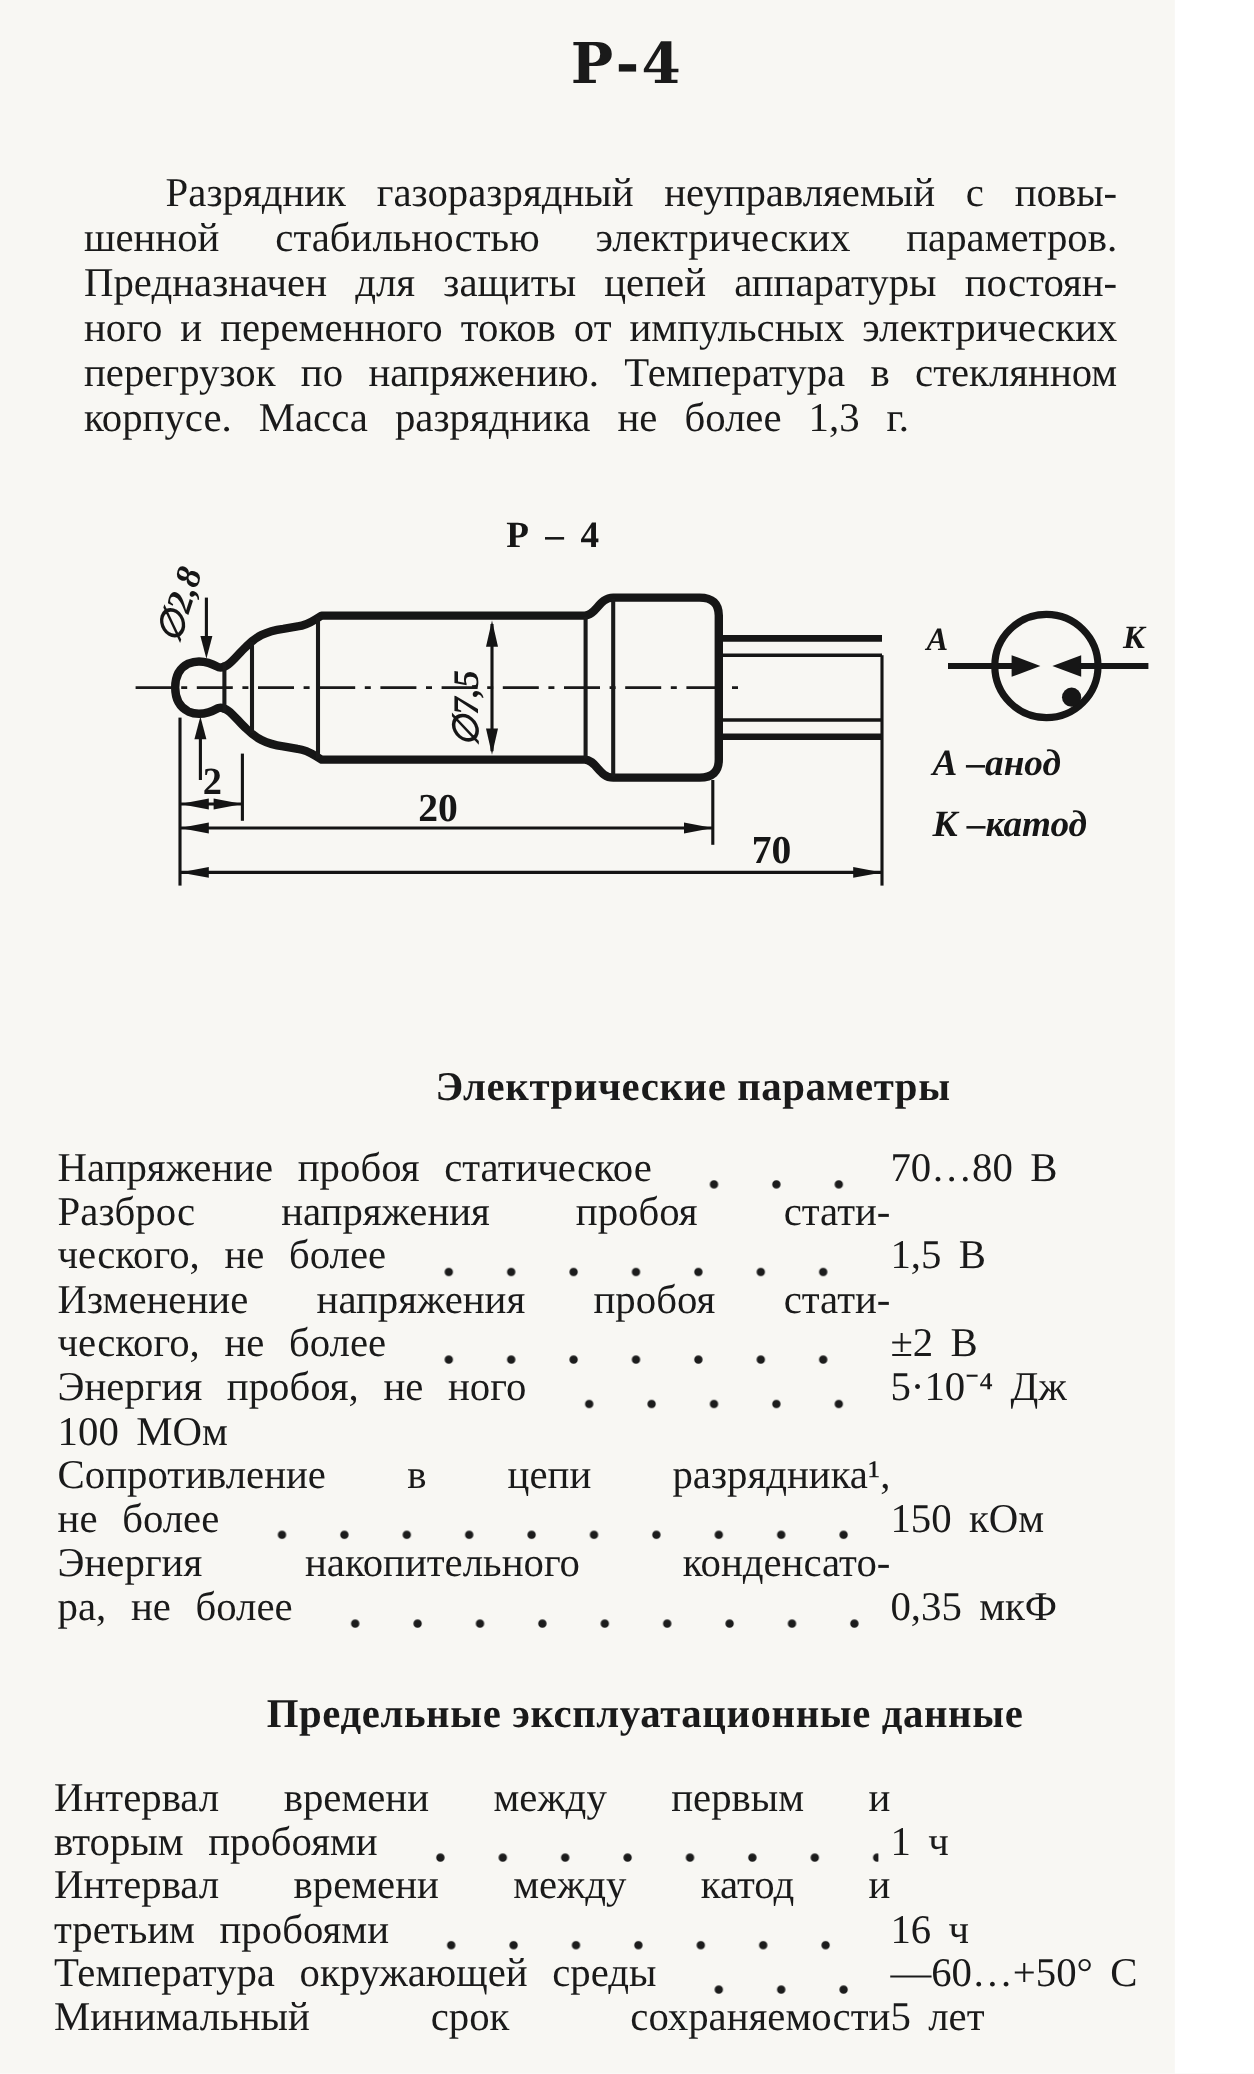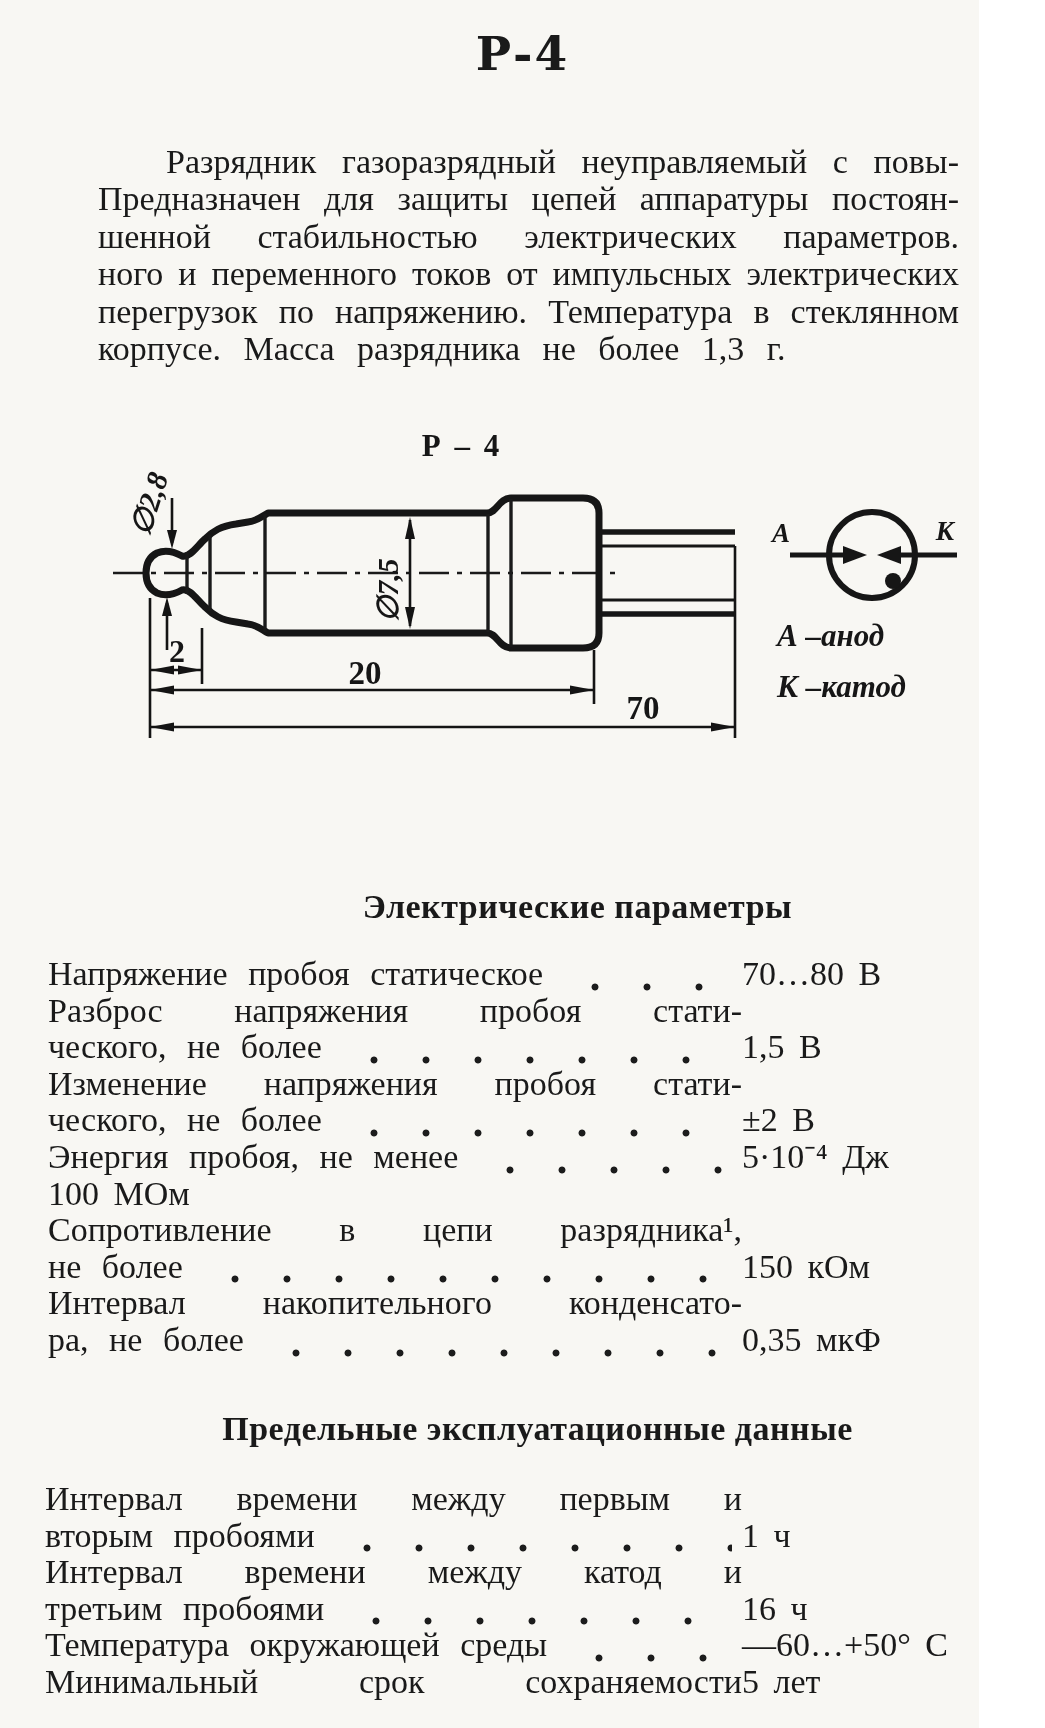--- a/index.html
+++ b/index.html
@@ -9,21 +9,21 @@
     font-family:"Liberation Serif", serif;
     overflow:hidden;
   }
   .doc-title{
     position:absolute; top:26px; left:0; width:1045px;
     text-align:center; font-family:"DejaVu Serif", serif;
     font-weight:700; font-size:47px; letter-spacing:2px;
   }
   .intro{
     position:absolute; top:143px; left:70px; width:861px;
-    font-size:34px; line-height:37.4px;margin-left:28px;
+    font-size:34px; line-height:37.4px;
   }
   .iline{ text-align:justify; text-align-last:justify; white-space:normal; }
   .iline.indent{ padding-left:68px; }
   .iline.last{ text-align:right; text-align-last:left; word-spacing:14px; }
   .sec-heading{
     position:absolute; left:0; width:1045px; text-align:center;
     font-weight:700; font-size:34px; letter-spacing:0.5px;
   }
   #elec-heading{ top:888px; padding-left:55px; }
   #lim-heading{ top:1410px; padding-left:15px; }
@@ -45,22 +45,22 @@
 </style>
 </head>
 <body>
 
 <div class="page">
 
   <div class="doc-title">Р-4</div>
 
   <div class="intro" id="intro">
       <div class="iline indent">Разрядник газоразрядный неуправляемый с повы-</div>
+      <div class="iline">шенной стабильностью электрических параметров.</div>
       <div class="iline">Предназначен для защиты цепей аппаратуры постоян-</div>
-      <div class="iline">шенной стабильностью электрических параметров.</div>
       <div class="iline">ного и переменного токов от импульсных электрических</div>
       <div class="iline">перегрузок по напряжению. Температура в стеклянном</div>
       <div class="iline last">корпусе. Масса разрядника не более 1,3 г.</div>
     </div>
 
   <svg style="position:absolute;top:395px;left:0;" width="1045" height="350" viewBox="0 395 1045 350">
 
     <text x="462" y="456" text-anchor="middle" font-size="31" font-weight="600" letter-spacing="3">Р – 4</text>
 
     <path d="M113 573 H618" stroke="#1a1a1a" stroke-width="2.4" fill="none" stroke-dasharray="30 8 5 8"></path>
@@ -163,38 +163,38 @@
       <div class="prow">
         <span class="pt spread">Изменение напряжения пробоя стати-</span>
         <span class="pv"></span>
       </div>
       <div class="prow">
         <span class="pt">ческого, не более</span>
         <span class="leader"></span>
         <span class="pv">±2 В</span>
       </div>
       <div class="prow">
-        <span class="pt">Энергия пробоя, не менее</span>
+        <span class="pt">Энергия пробоя, не ного</span>
         <span class="leader"></span>
         <span class="pv">5·10⁻⁴ Дж</span>
       </div>
       <div class="prow">
         <span class="pv">100 МОм</span>
       </div>
       <div class="prow">
         <span class="pt spread">Сопротивление в цепи разрядника¹,</span>
         <span class="pv"></span>
       </div>
       <div class="prow">
         <span class="pt">не более</span>
         <span class="leader"></span>
         <span class="pv">150 кОм</span>
       </div>
       <div class="prow">
-        <span class="pt spread">Интервал накопительного конденсато-</span>
+        <span class="pt spread">Энергия накопительного конденсато-</span>
         <span class="pv"></span>
       </div>
       <div class="prow">
         <span class="pt">ра, не более</span>
         <span class="leader"></span>
         <span class="pv">0,35 мкФ</span>
       </div>
     </div>
 
   <div class="sec-heading" id="lim-heading">Предельные эксплуатационные данные</div>

